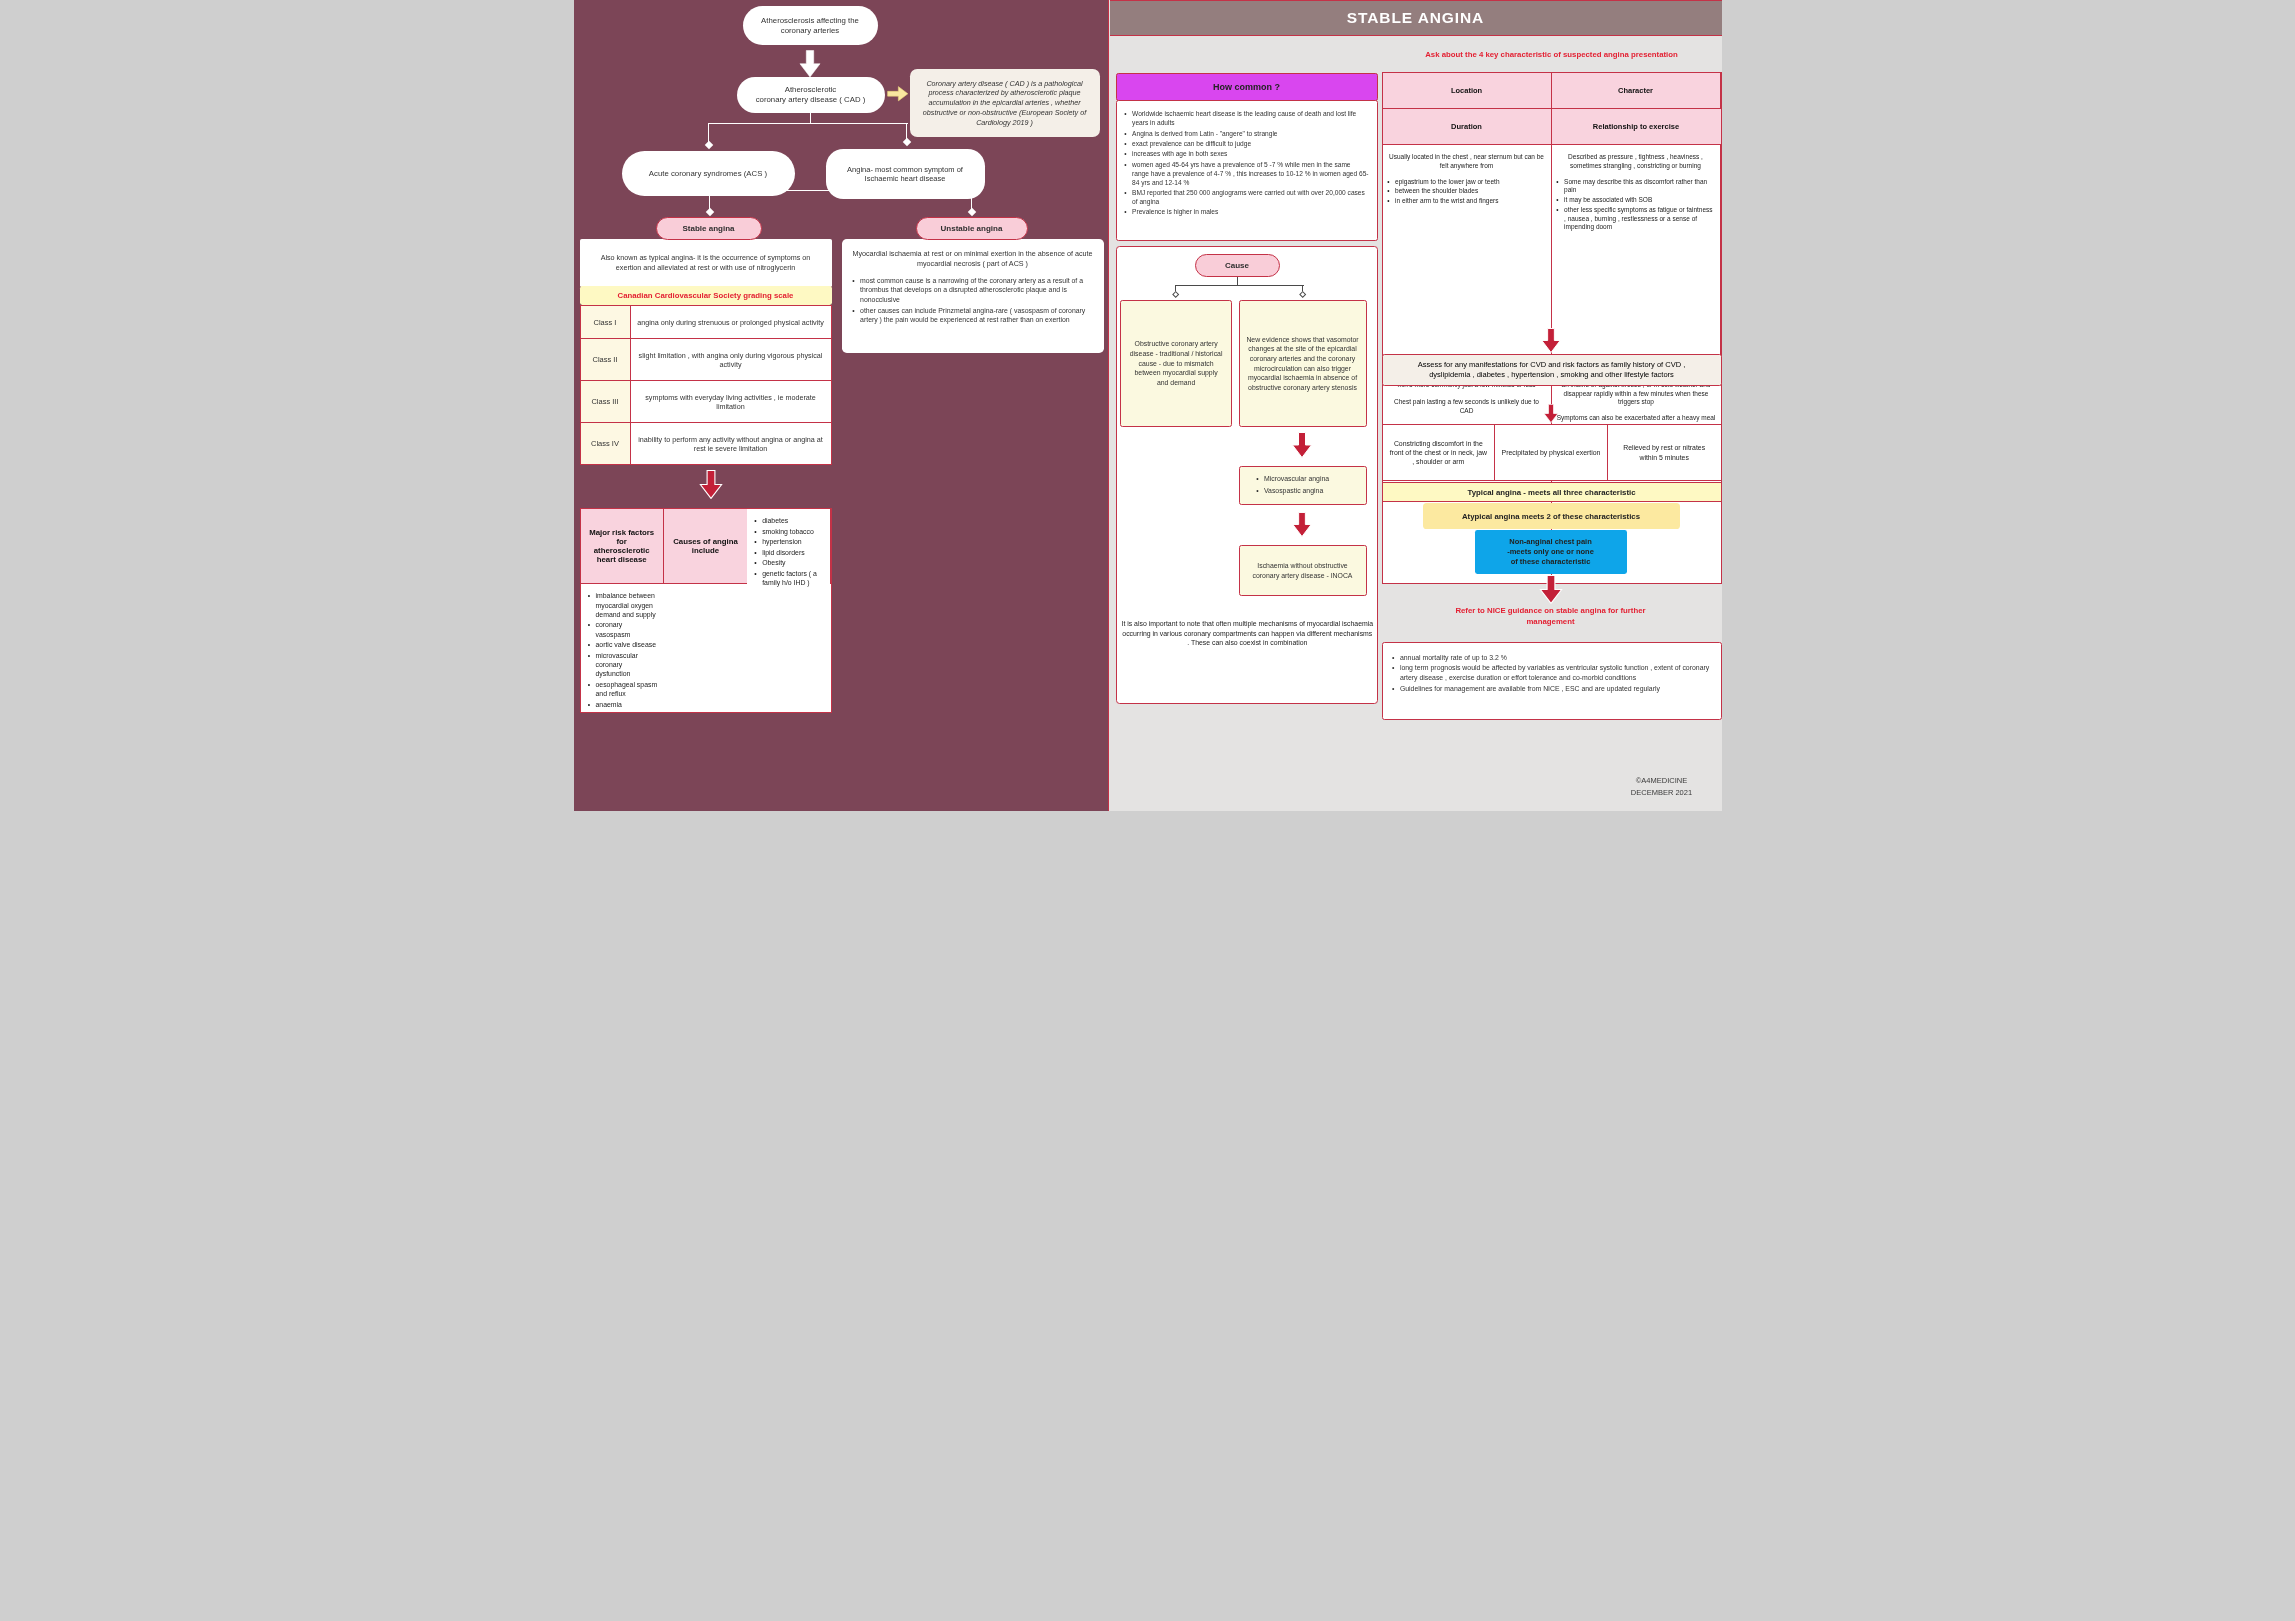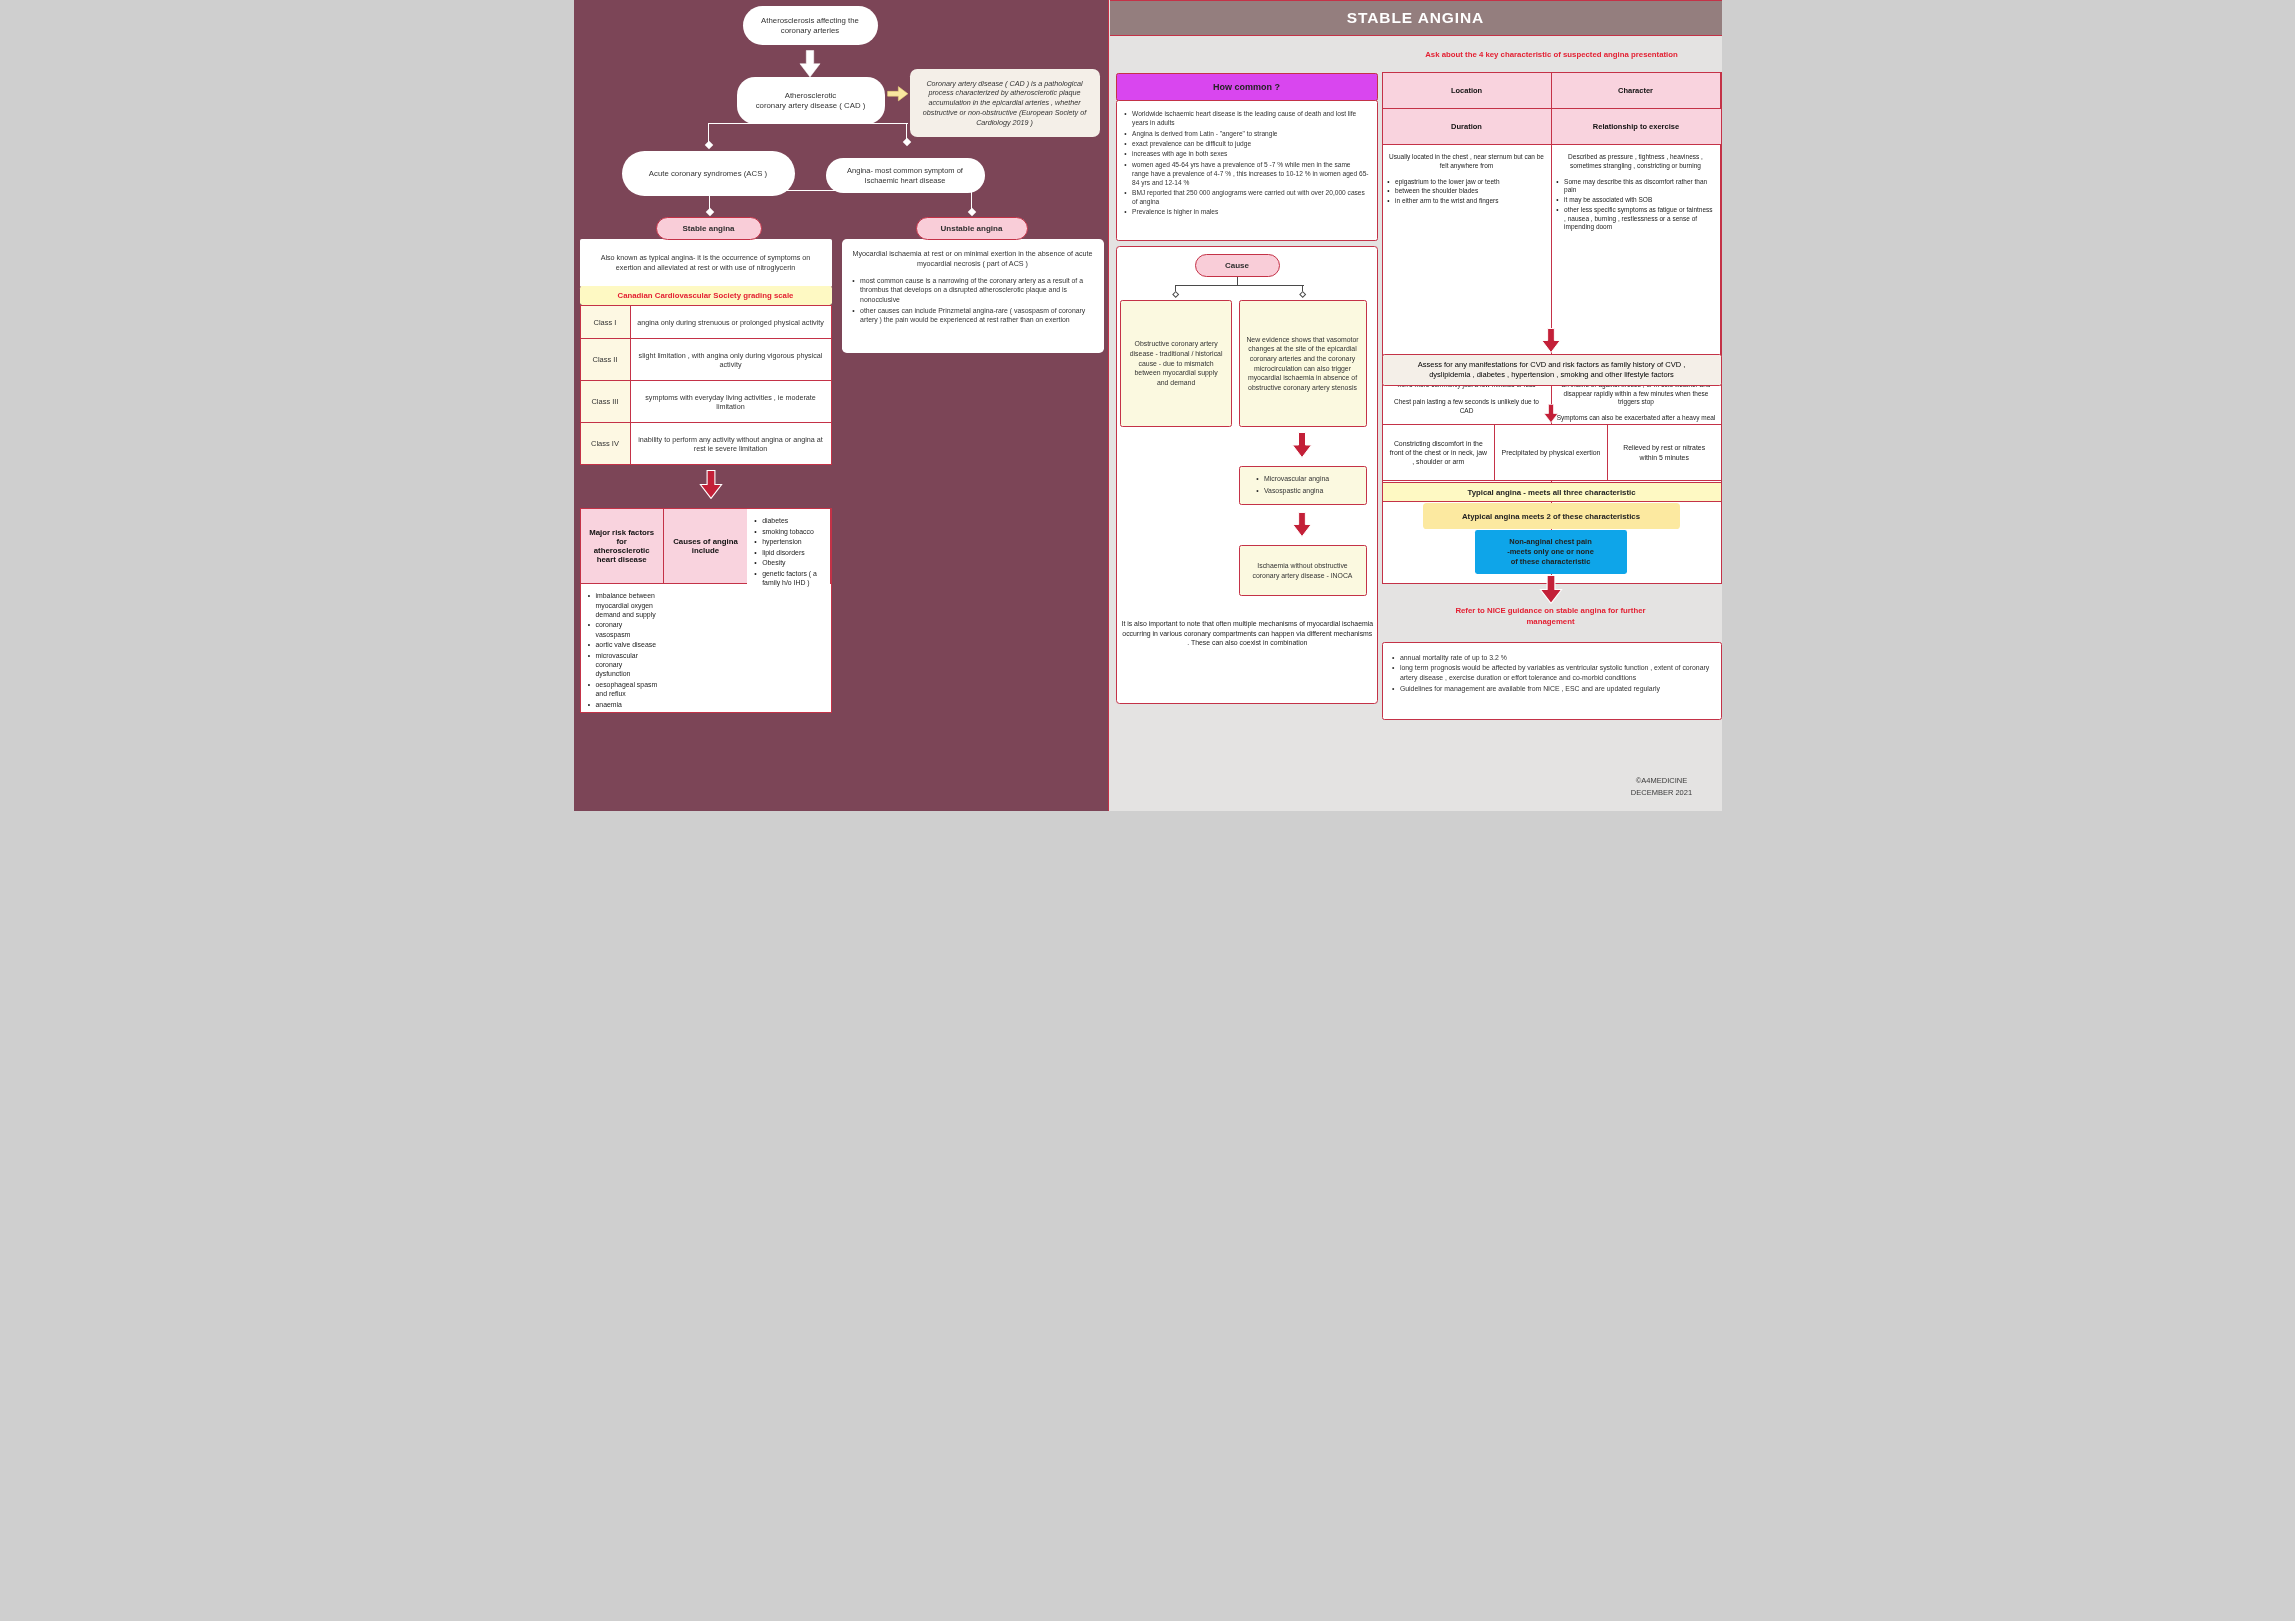--- a/index.html
+++ b/index.html
@@ -66,38 +66,38 @@
   <div class="abs left-panel"></div>
   <div class="abs seam"></div>
 
   <div class="abs bubble flex prewrap" style="left:169px;top:6px;width:135px;height:39px;border-radius:20px;">Atherosclerosis affecting the
 coronary arteries</div>
 
   <svg class="abs arr-white" style="left:224px;top:50px;" width="24" height="27.5" viewBox="0 0 40 52">
       <use href="#p-arrow-down"></use>
     </svg>
 
-  <div class="abs bubble flex prewrap" style="left:163px;top:77px;width:148px;height:47px;border-radius:18px;">Atherosclerotic
+  <div class="abs bubble flex prewrap" style="left:163px;top:77px;width:148px;height:36px;border-radius:18px;">Atherosclerotic
 coronary artery disease ( CAD )</div>
 
   <svg class="abs arr-yellow" style="left:313px;top:86px;" width="21.5" height="15.5" viewBox="0 0 36 26">
       <use href="#p-arrow-right"></use>
     </svg>
 
   <div class="abs cream flex" style="left:336px;top:69px;width:190px;height:68px;border-radius:7.2px;font-size:7.2px;font-style:italic;color:#333;line-height:1.35;padding:4.8px 8.4px;">Coronary artery disease ( CAD ) is a pathological process characterized by atherosclerotic plaque accumulation in the epicardial arteries , whether obstructive or non-obstructive (European Society of Cardiology 2019 )</div>
 
   <div class="abs line-w" style="left:236px;top:112px;width:1.2px;height:10.8px;"></div>
   <div class="abs line-w" style="left:134px;top:123px;width:200px;height:1.2px;"></div>
   <div class="abs line-w" style="left:134px;top:123px;width:1.2px;height:20.3px;"></div>
   <div class="abs line-w" style="left:332px;top:123px;width:1.2px;height:16.7px;"></div>
   <div class="abs dia-w" style="left:132px;top:142px;"></div>
   <div class="abs dia-w" style="left:330px;top:139px;"></div>
 
   <div class="abs bubble flex" style="left:48px;top:151px;width:173px;height:45px;border-radius:23px;">Acute coronary syndromes (ACS )</div>
-  <div class="abs bubble flex prewrap" style="left:252px;top:158px;width:159px;height:35px;border-radius:17.3px;font-size:7.5px;">Angina- most common symptom of
+  <div class="abs bubble flex prewrap" style="left:252px;top:149px;width:159px;height:50px;border-radius:17.3px;font-size:7.5px;">Angina- most common symptom of
 Ischaemic heart disease</div>
 
   <div class="abs line-w" style="left:332px;top:181px;width:1.2px;height:9.6px;"></div>
   <div class="abs line-w" style="left:135px;top:190px;width:263px;height:1.2px;"></div>
   <div class="abs line-w" style="left:135px;top:190px;width:1.2px;height:20.3px;"></div>
   <div class="abs line-w" style="left:397px;top:190px;width:1.2px;height:20.3px;"></div>
   <div class="abs dia-w" style="left:133px;top:209px;"></div>
   <div class="abs dia-w" style="left:395px;top:209px;"></div>
 
   <div class="abs pill-pink flex" style="left:82px;top:217px;width:106px;height:23px;z-index:2;">Stable angina</div>

